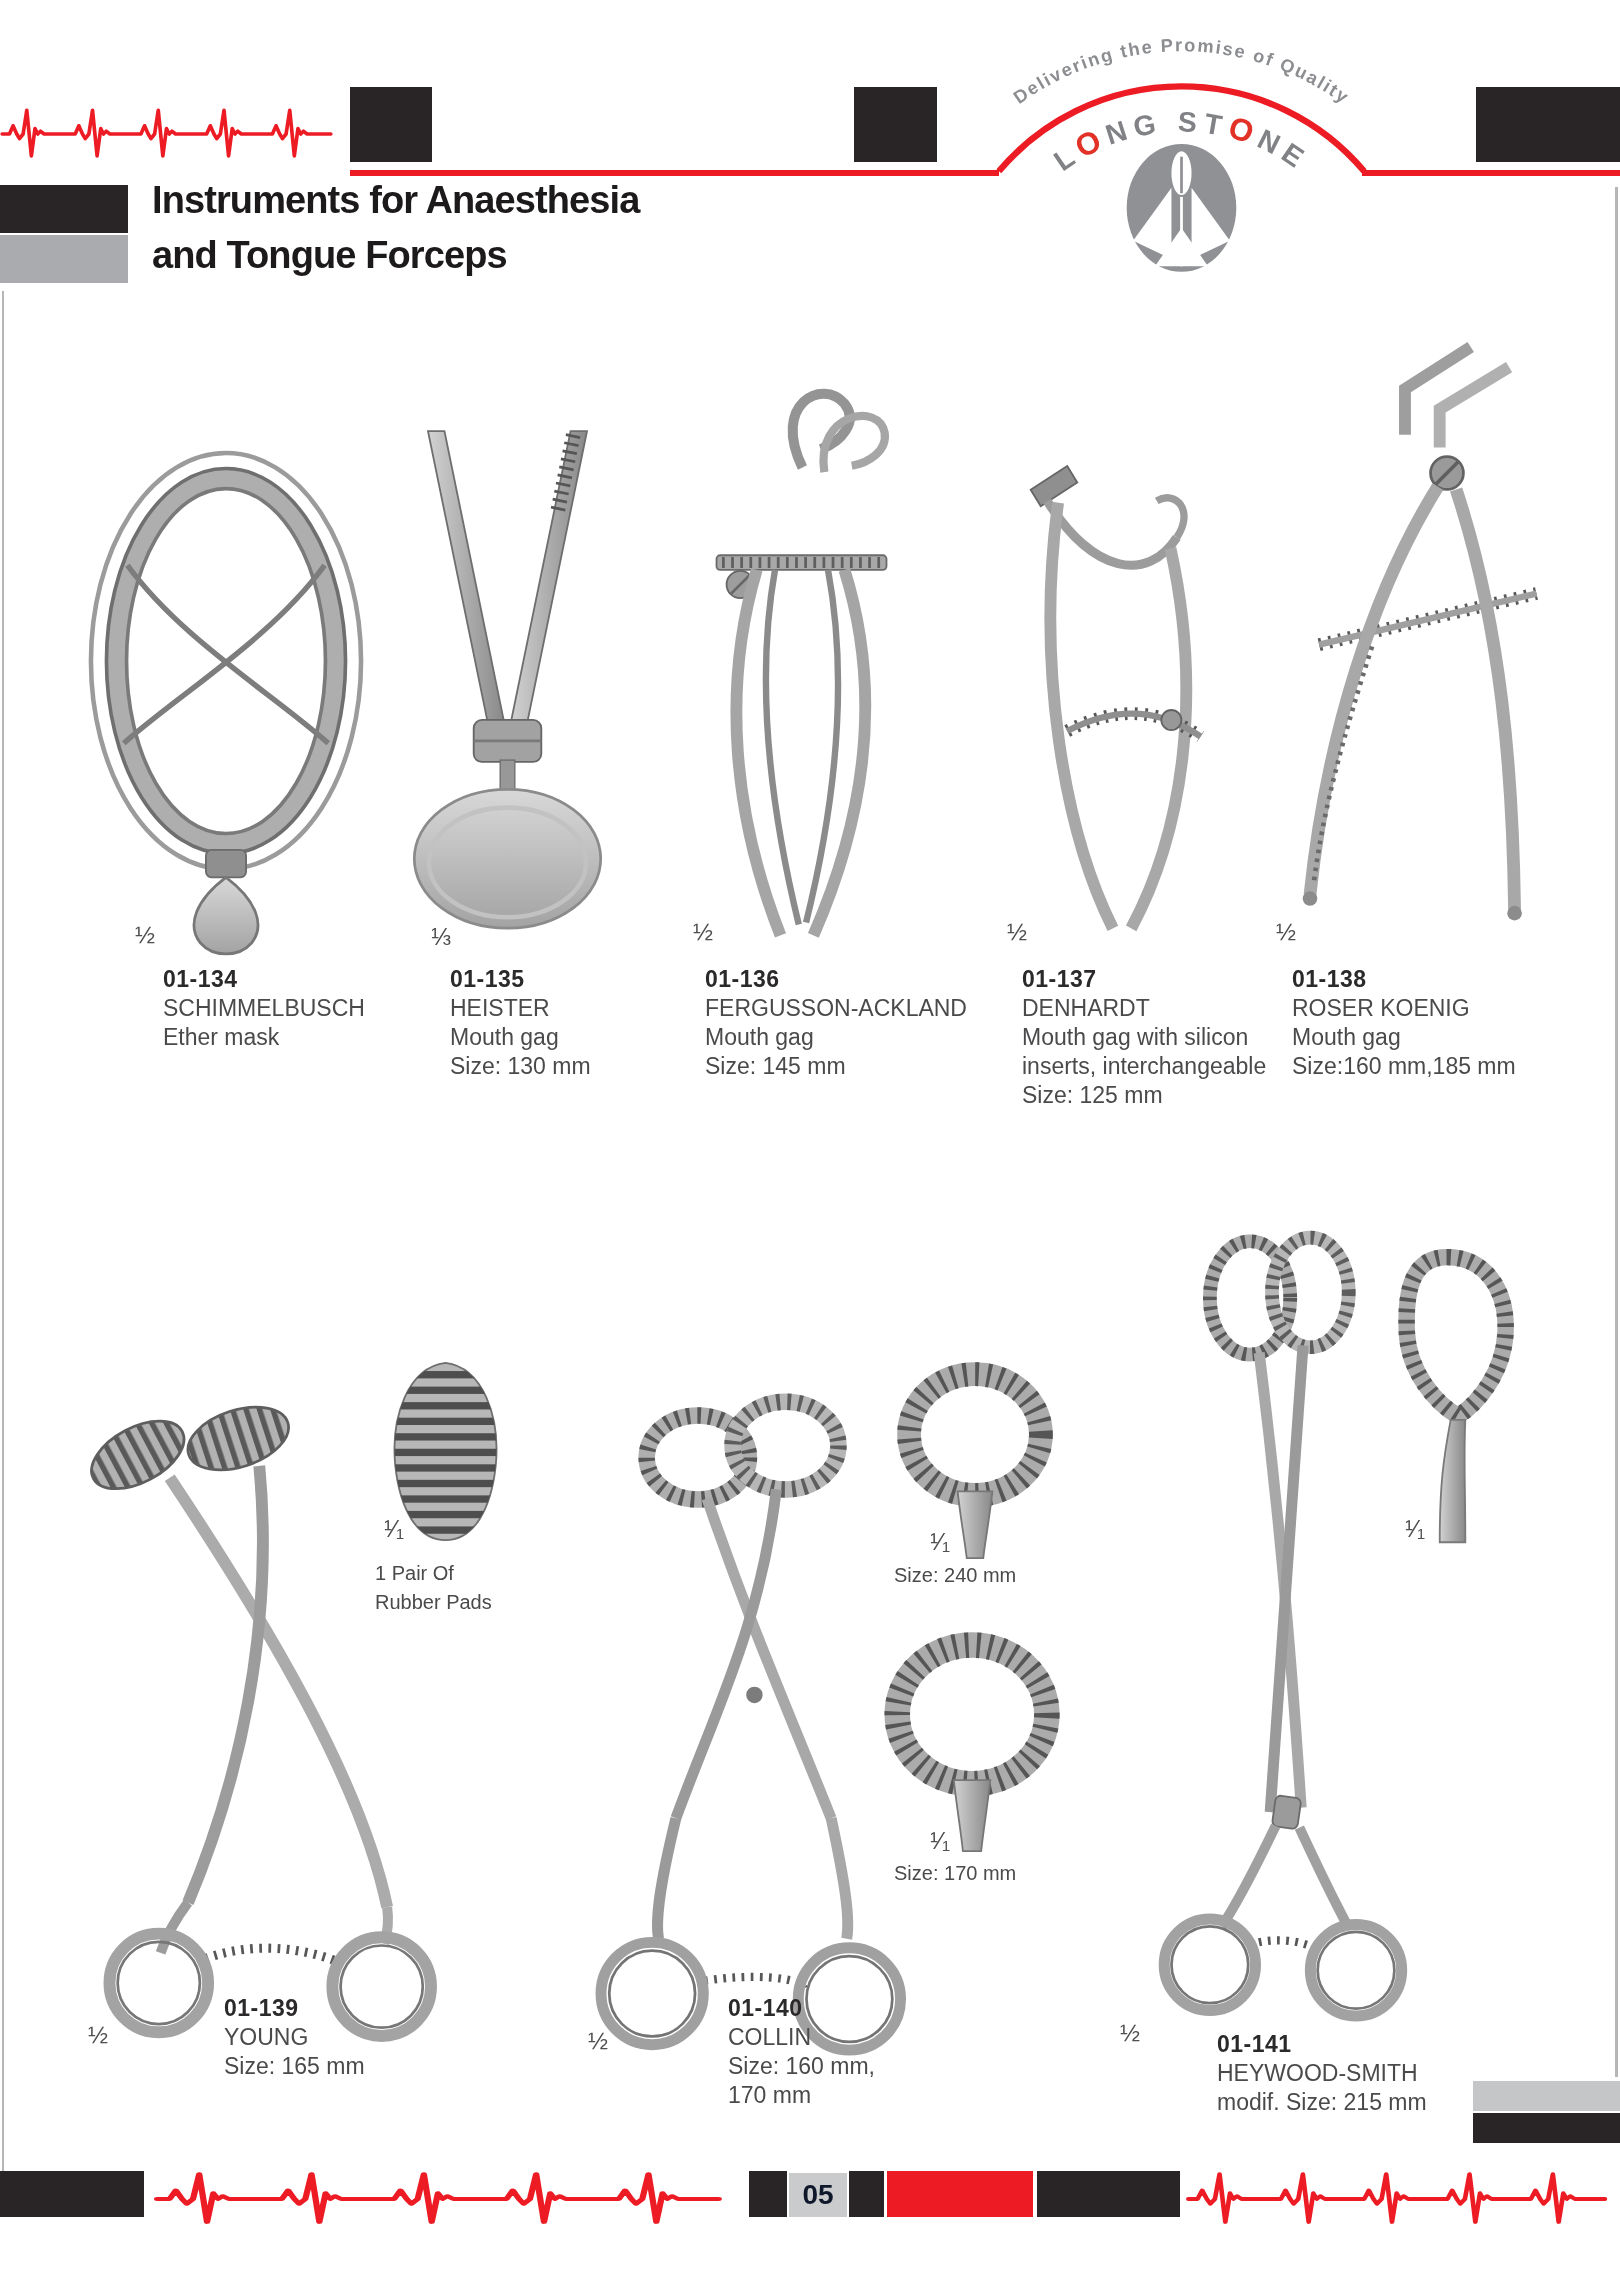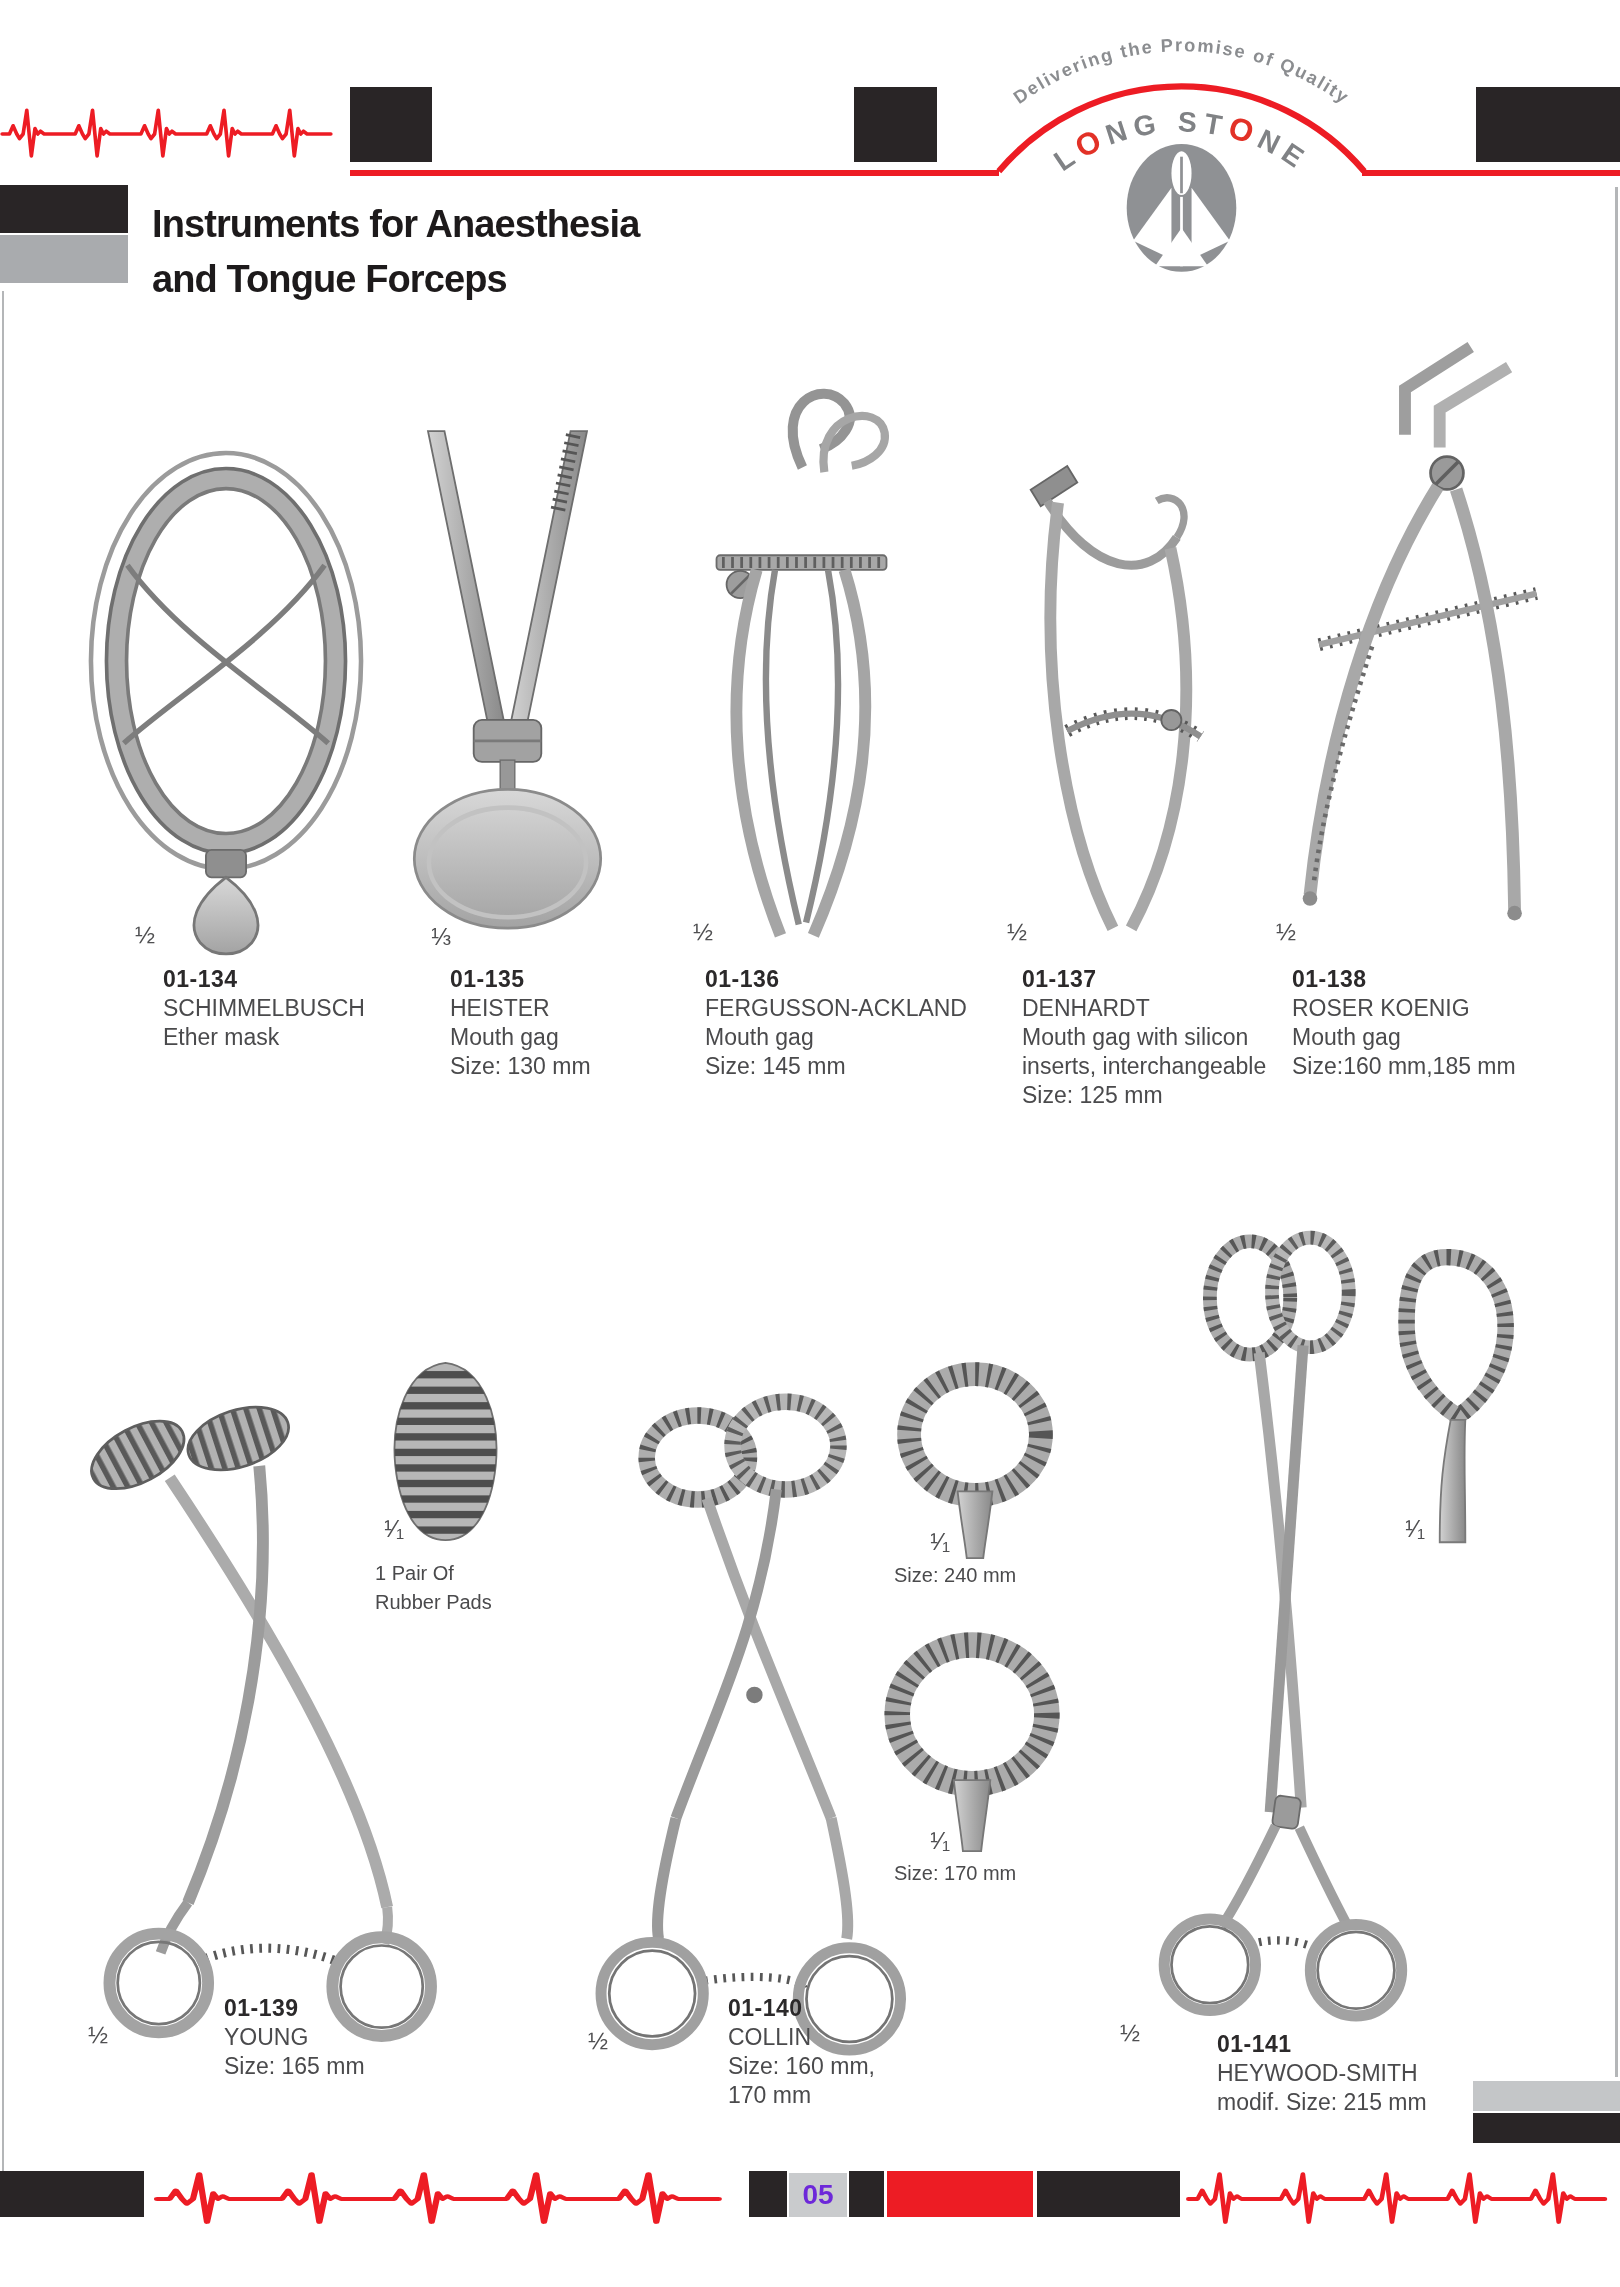--- a/index.html
+++ b/index.html
@@ -17,30 +17,29 @@
   .blk-red{background:#ed1c24;}
   .redline{position:absolute;height:5.5px;background:#ed1c24;}
   .vline{position:absolute;width:2.7px;background:#b4b6b8;}
   .title{
     position:absolute;
     font-weight:bold;
     font-size:38px;
     letter-spacing:-0.9px;
     color:#1d1a1b;
     white-space:nowrap;
-    margin-top:24px;
   }
   .plabel{position:absolute;font-size:23px;line-height:29px;color:#4a4a4c;white-space:nowrap;}
   .pcode{font-weight:bold;color:#2b292a;letter-spacing:0.5px;}
   .scale-mark{position:absolute;font-size:24px;color:#4f4f51;}
   .acc-label{position:absolute;font-size:20px;line-height:29px;color:#4a4a4c;white-space:nowrap;}
   .pagebox{
     position:absolute;left:789px;top:2173px;width:58px;height:44px;
     background:#c9cbcd;display:flex;align-items:center;justify-content:center;
-    font-weight:bold;font-size:28px;color:#6d28d9;
+    font-weight:bold;font-size:28px;color:#0f172a;
   }
   svg{display:block;}
   .brand-o{fill:#e23127;font-weight:bold;}
 </style>
 </head>
 <body>
 
 <div id="page">
 
   <svg width="0" height="0" style="position:absolute" aria-hidden="true">

